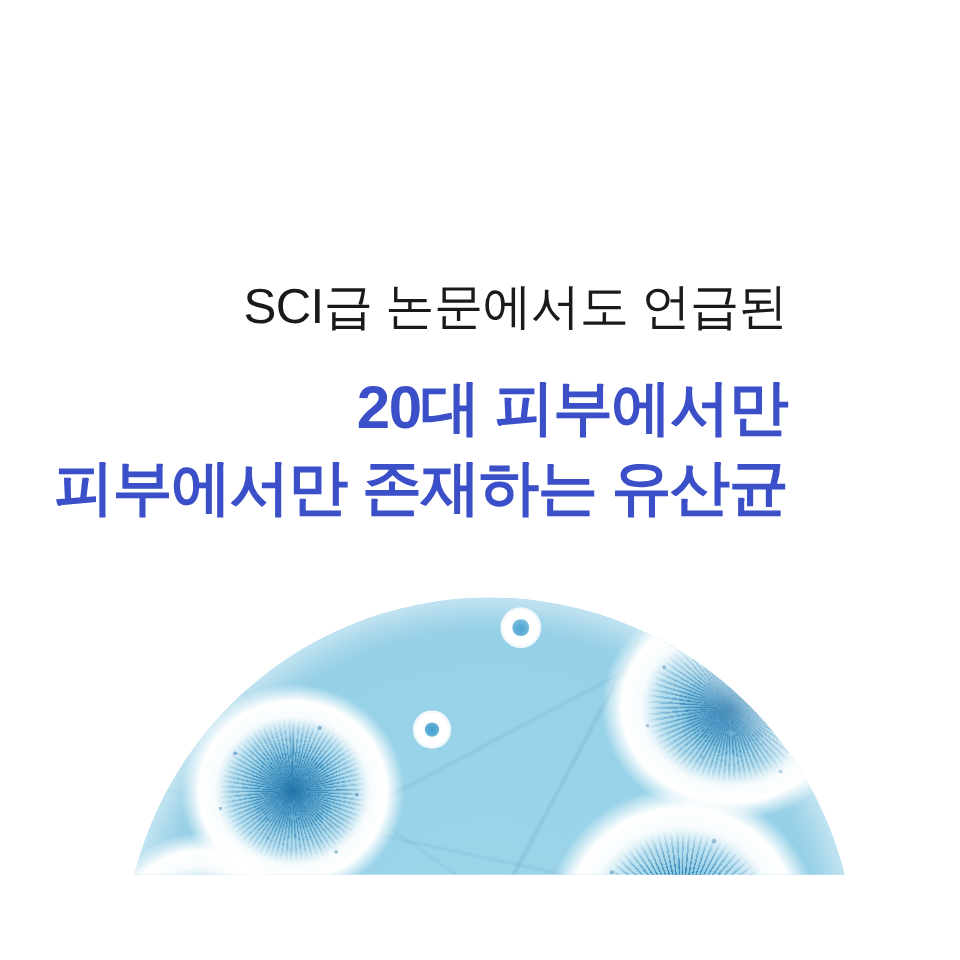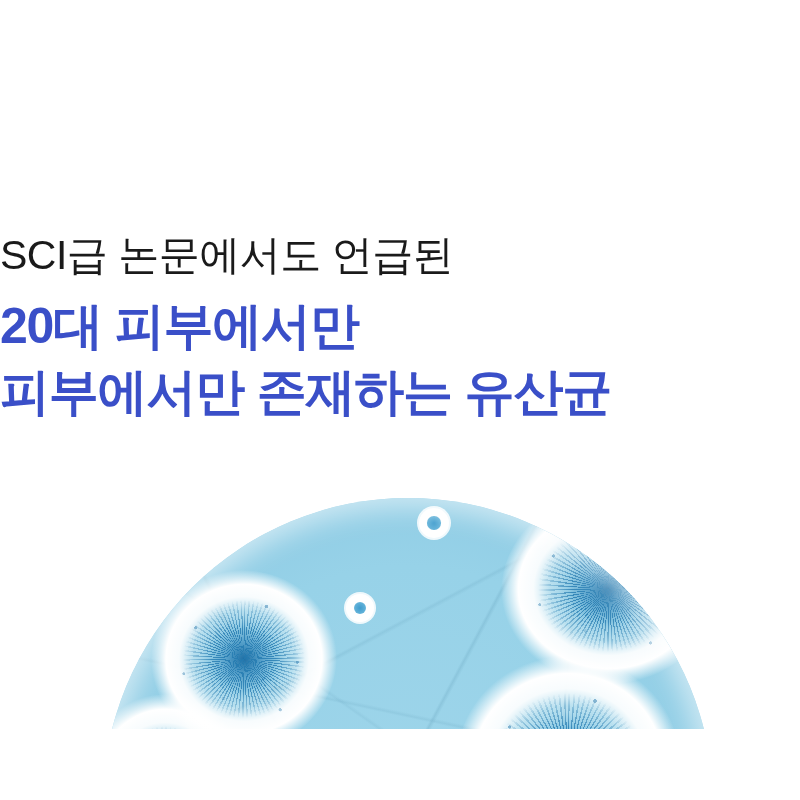--- a/index.html
+++ b/index.html
@@ -19,21 +19,21 @@
     background: #ffffff;
     overflow: hidden;
   }
 
   
   .headline {
     position: absolute;
     left: 0;
     top: 228px;
     width: 656px;
-    text-align: left;
+    text-align: right;
     user-select: none;
   }
 
   .line-kicker {
     font-size: 41px;
     line-height: 1.34;
     font-weight: 500;
     letter-spacing: -0.5px;
     color: #1a1a1a;
     white-space: nowrap;
@@ -41,21 +41,21 @@
 
   .line-main {
     font-size: 50px;
     line-height: 1.32;
     font-weight: 800;
     letter-spacing: -1.2px;
     color: #3a4fc8;
     white-space: nowrap;
   }
 
-  .line-main.first { margin-top: 10px; }
+  .line-main.first { margin-top: 24px; }
 
   
   .dish-frame {
     position: absolute;
     left: 0;
     top: 498px;
     width: 800px;
     height: 231px;            
     overflow: hidden;
   }

